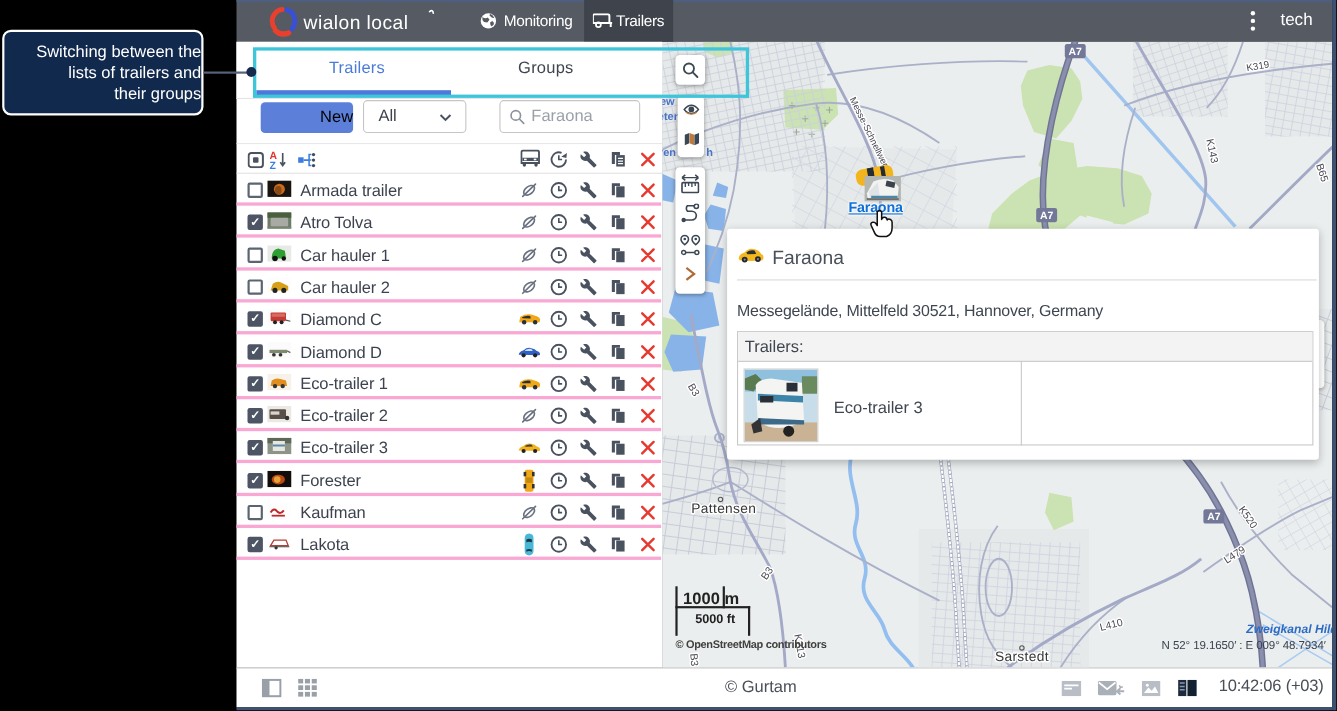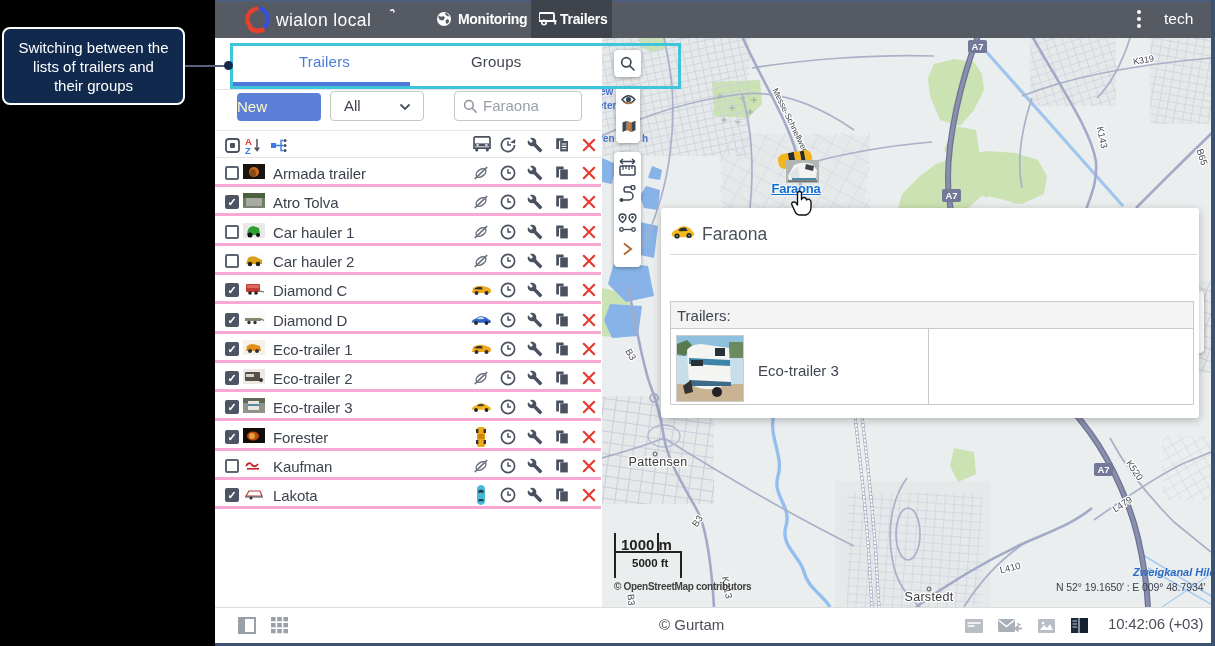--- a/index.html
+++ b/index.html
@@ -6,32 +6,32 @@
 body{position:relative}
 .abs{position:absolute}
 #navbar{left:215px;top:0;width:996px;height:38px;background:#565b63}
 #topline{left:215px;top:0;width:996px;height:2px;background:#4e5e7e}
 #panel{left:215px;top:38px;width:387px;height:569px;background:#fff}
 #mapwrap{left:602px;top:38px;width:609px;height:569px;overflow:hidden;background:#ebeeee}
 #bottombar{left:215px;top:607px;width:996px;height:36px;background:#fff;border-top:1px solid #dcdcdc}
 #navyR{left:1211px;top:0;width:4px;height:646px;background:#3d5170}
 #navyB{left:215px;top:643px;width:996px;height:3px;background:#3d5170}
 
-#tip{left:2px;top:27px;width:183px;height:78px;background:#12294e;border:2px solid #fff;border-radius:8px;color:#fff;font-size:15px;line-height:19px;text-align:center;padding-top:9px}
+#tip{left:2px;top:27px;width:183px;height:78px;background:#12294e;border:2px solid #fff;border-radius:8px;color:#fff;font-size:15px;line-height:19px;text-align:right;padding-top:9px}
 #tipline{left:185px;top:65px;width:43px;height:2px;background:#566379;z-index:40}
 #tipdot{left:224px;top:61px;width:9px;height:9px;border-radius:50%;background:#16294d;z-index:40}
 
-.nav{color:#fff;font-size:14px;font-weight:700;letter-spacing:-0.3px}
+.nav{color:#fff;font-size:14px;font-weight:400;letter-spacing:-0.3px}
 #navTrailersBg{left:531px;top:0;width:81px;height:38px;background:#3f444c}
 
 #tabs{left:215px;top:38px;width:387px;height:52px;background:#fff;border-bottom:1px solid #e4e4e4}
 .tabt{font-size:15px;letter-spacing:.2px}
 #tabunder{left:233px;top:82px;width:177px;height:6px;background:#4d79da}
 #cyanbox{left:230px;top:43px;width:451px;height:46px;border:3px solid #3ec5da;z-index:30}
-#newbtn{left:237px;top:93px;width:84px;height:28px;background:#5c80da;border-radius:4px;color:#fef9c3;font-size:15px;text-align:left;line-height:28px}
+#newbtn{left:237px;top:93px;width:84px;height:28px;background:#5c80da;border-radius:4px;color:#000000;font-size:15px;text-align:right;line-height:28px}
 #alldd{left:330px;top:91px;width:94px;height:30px;border:1px solid #c6c6c6;border-radius:4px;color:#3d434e;font-size:15px;line-height:28px}
 #search{left:454px;top:91px;width:128px;height:30px;border:1px solid #c6c6c6;border-radius:4px;color:#9aa0a8;font-size:15px;line-height:28px}
 #hdrrow{left:215px;top:130px;width:387px;height:28px;border-top:1px solid #e8e8e8;border-bottom:1px solid #e2e2e2}
 .row{position:absolute;left:215px;width:386px;height:29px;border-bottom:3px solid #f9a8d4}
 .rname{position:absolute;left:58px;top:7px;font-size:15px;color:#3d434e;letter-spacing:-0.1px}
 .cb{position:absolute;left:10px;top:8px;width:14px;height:14px;border:2px solid #5c6472;border-radius:2px;background:#fff}
 .cbc{position:absolute;left:10px;top:8px;width:14px;height:14px;border-radius:2px;background:#4d5565;color:#fff;font-size:11px;text-align:center;line-height:14px;font-weight:700}
 .thumb{position:absolute;left:28px;top:6px;width:22px;height:15px}
 .ric{position:absolute;top:5px}
 #gurtam{left:659px;top:616px;font-size:15px;color:#4a4f57}
@@ -1040,20 +1040,21 @@
   <svg style="position:absolute;left:9px;top:14px" width="25" height="19" viewBox="0 0 25 19">
       <path d="M1.5 13 Q2 8.5 7 7.5 Q10.5 3 16 4.5 Q20.5 5.5 22 9 Q24.5 10 24 13 L23 14.5 Q12 16 2.5 14.5 Z" fill="#f2b81d"></path>
       <path d="M8.5 7.5 Q12 4.8 16 5.8 L17.5 9 L9.5 9.2 Z" fill="#2a2f38"></path>
       <circle cx="7" cy="14" r="2.6" fill="#23272e"></circle>
       <circle cx="19" cy="13.5" r="2.6" fill="#23272e"></circle>
       <circle cx="7" cy="14" r="1" fill="#888"></circle>
       <circle cx="19" cy="13.5" r="1" fill="#888"></circle>
     </svg>
   <div class="title">Faraona</div>
   <div class="divid"></div>
+  <div class="addr">Messegelände, Mittelfeld 30521, Hannover, Germany</div>
   <div class="tbl">
       <div class="tblh">Trailers:</div>
     <div class="cellline"></div>
     <div class="photo"><svg width="66" height="65" viewBox="0 0 66 65">
           <rect width="66" height="65" fill="#c8ddea"></rect>
           <rect y="0" width="66" height="20" fill="#8fc0de"></rect>
           <path d="M0 8 L10 4 16 10 8 20 0 18Z" fill="#5a7a50"></path>
           <path d="M52 6 h14 v16 h-14z" fill="#6a8a60"></path>
           <rect y="48" width="66" height="17" fill="#c9b394"></rect>
           <path d="M10 14 Q14 8 24 8 L52 12 L54 46 Q38 56 22 52 L12 48 Z" fill="#f4f4f2"></path>

